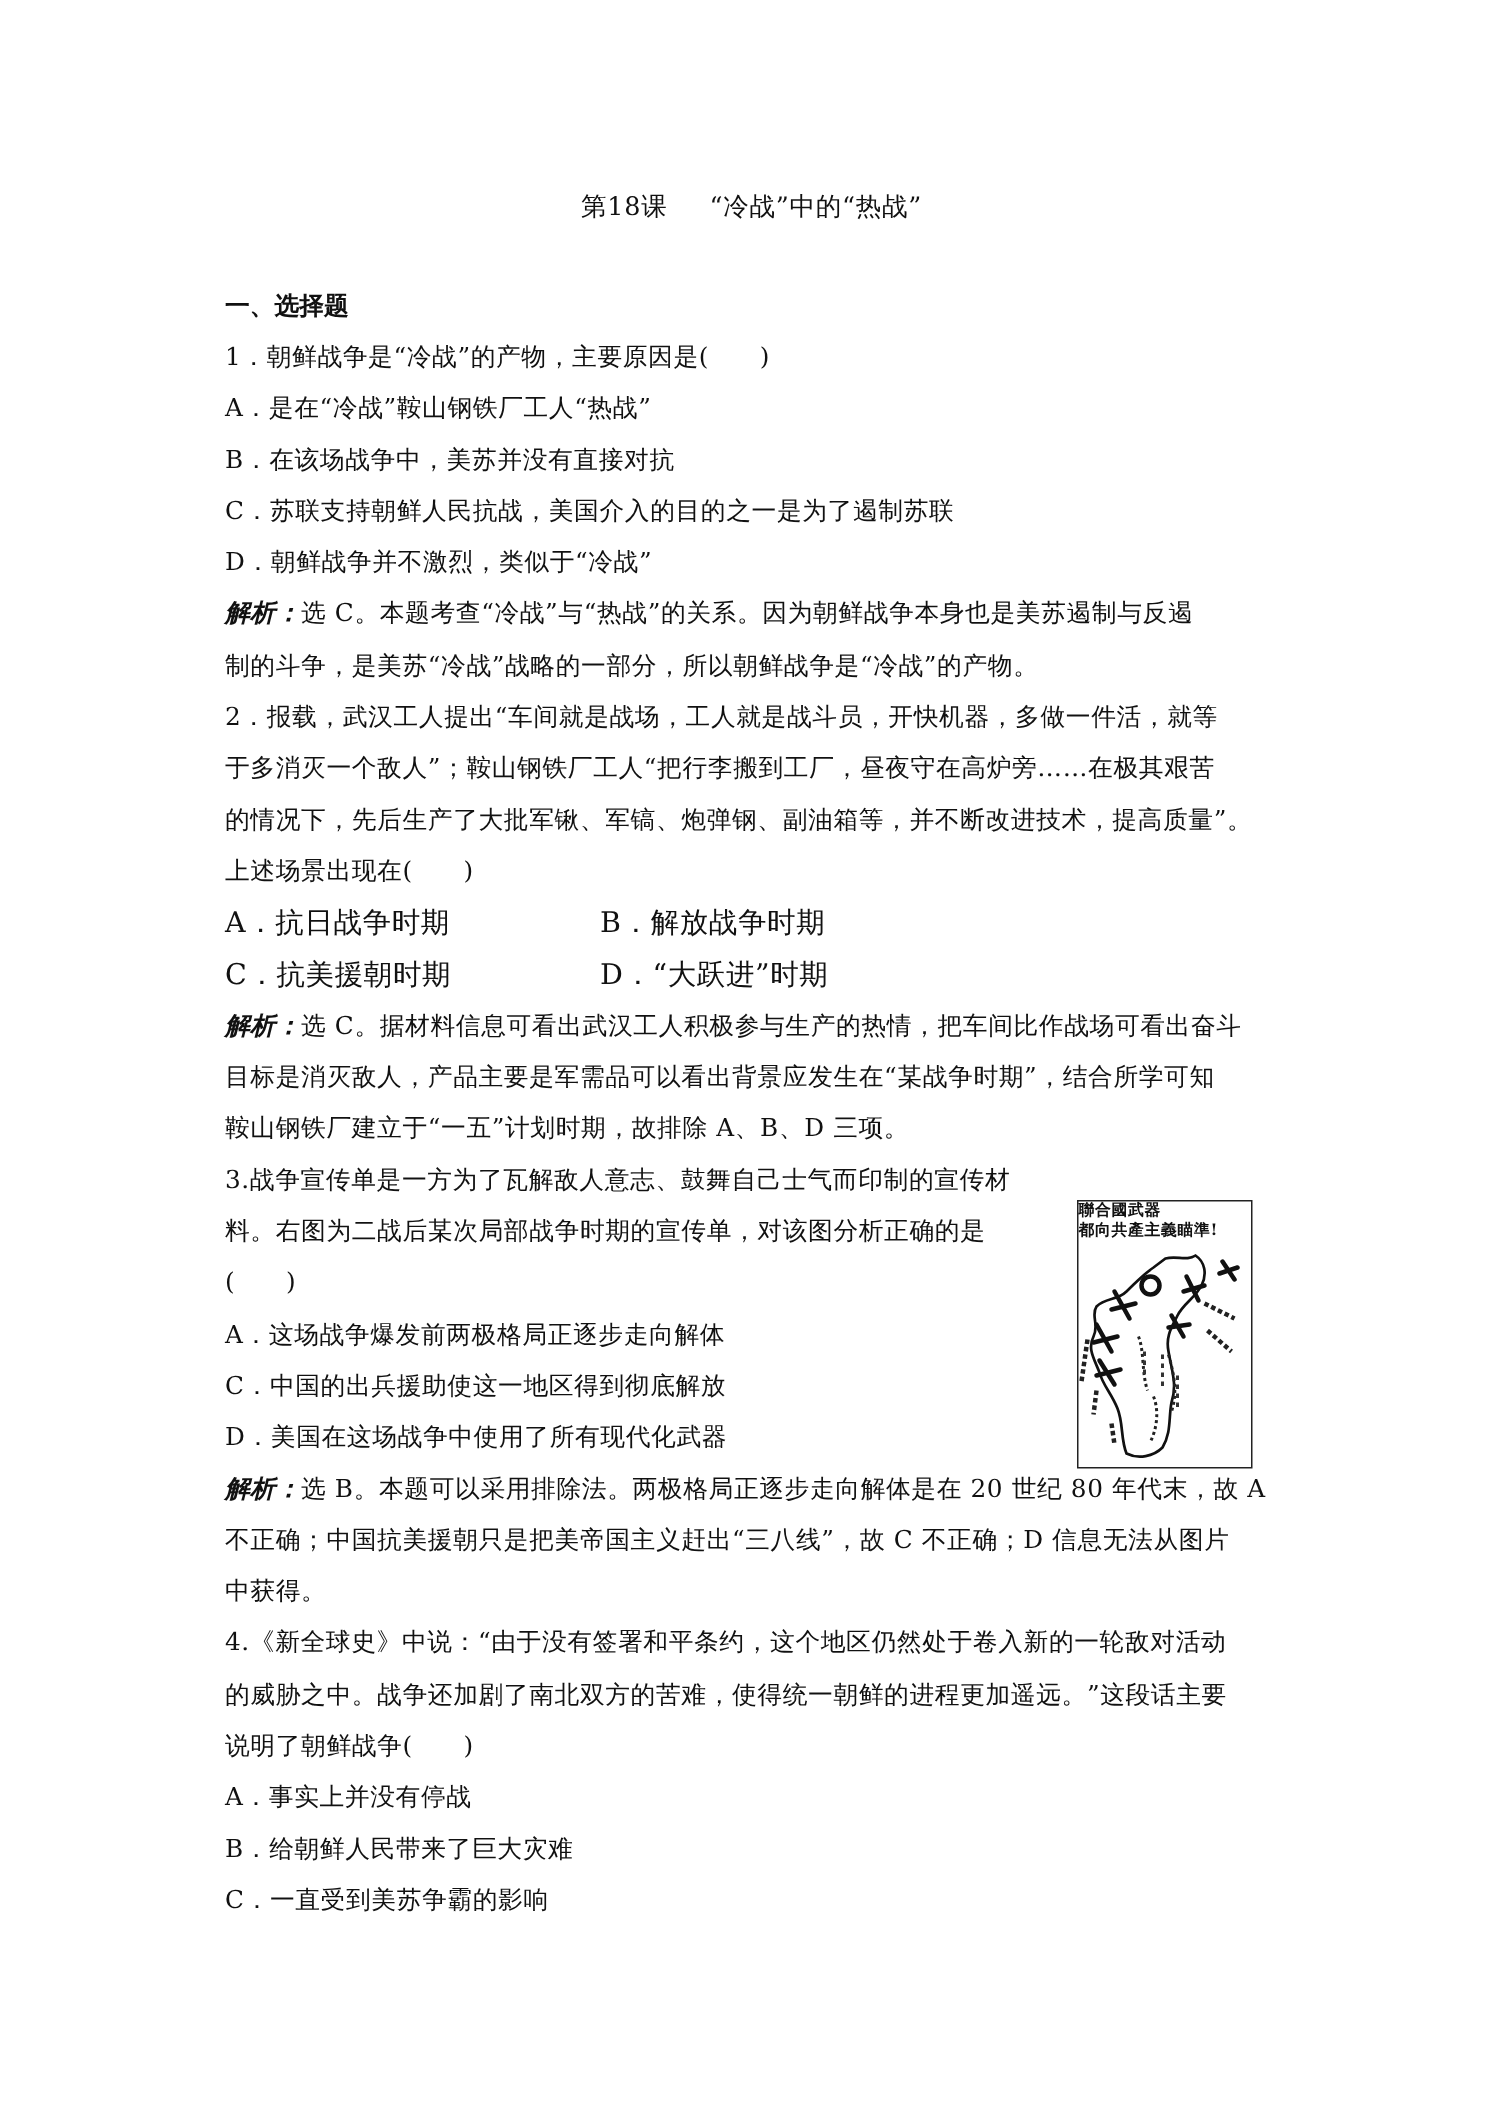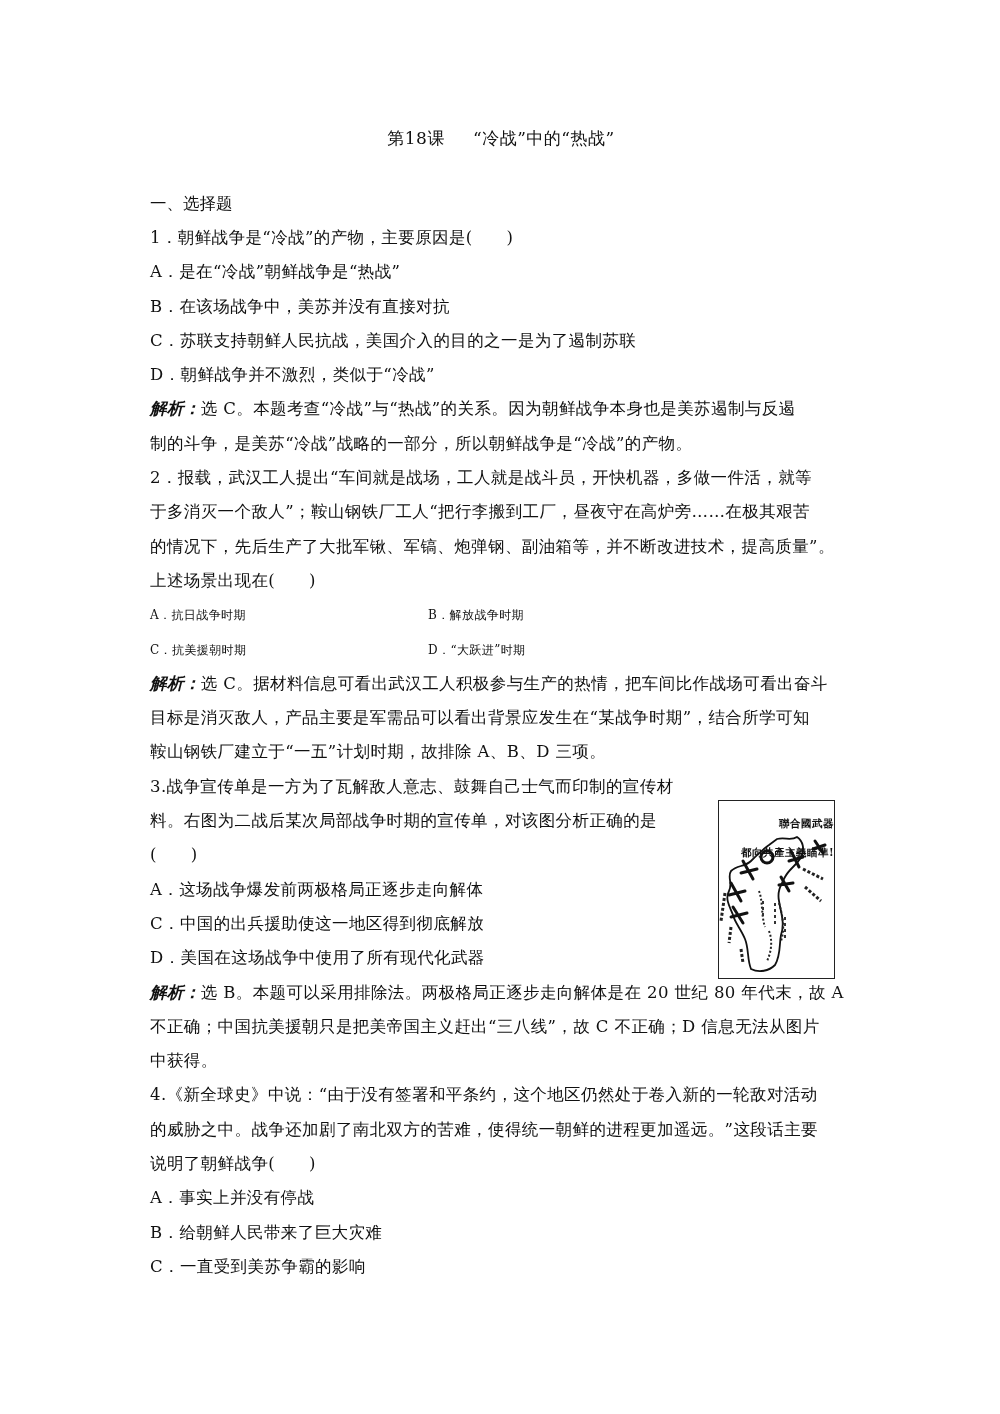--- a/index.html
+++ b/index.html
@@ -32,78 +32,77 @@
     .title .gap { display: inline-block; width: 28px; }
     .line {
       font-size: 16.5px;
       line-height: 34.3px;
       white-space: nowrap;
       letter-spacing: 0.4px;
     }
     .section-heading {
       font-size: 16.5px;
       line-height: 34px;
-      font-weight: normal;
+      font-weight: bold;
       font-family: "DejaVu Sans", "Liberation Sans", sans-serif;
       margin-top: 35px;
     }
     .analysis-label {
       font-weight: bold;
       font-family: "DejaVu Sans", "Liberation Sans", sans-serif;
       font-style: italic;
     }
     .opt-row {
       display: flex;
-      font-size: 12px;
+      font-size: 19px;
       line-height: 34.3px;
       letter-spacing: 0.4px;
-      gap: 28px;
     }
     .opt-row .cell { width: 250px; white-space: nowrap; }
     .q3-wrap {
       position: relative;
     }
     .q3-text {
       width: 575px;
     }
     .poster {
       position: absolute;
       left: 568px;
       top: 30px;
       width: 117px;
       height: 179px;
       border: 1.5px solid #222;
       background: #fff;
       box-sizing: border-box;
     }
     .poster .cap {
-      text-align: right;
+      text-align: left;
       font-size: 10.5px;
       line-height: 13px;
       font-weight: bold;
-      margin-top: 16px;
+      margin-top: 0;
       letter-spacing: 0.5px;
       font-family: "DejaVu Serif", serif;
     }
     .poster svg { position: absolute; left: 0; top: 30px; }
   </style>
 </head>
 <body>
 
 <div class="page">
 
   <div class="title">
     <span>第18课</span><span class="gap"></span><span>“冷战”中的“热战”</span>
   </div>
 
   <div class="section-heading">一、选择题</div>
 
   <div>
     <div class="line">1．朝鲜战争是“冷战”的产物，主要原因是(　　)</div>
-    <div class="line">A．是在“冷战”朝鲜战争是“热战”</div>
+    <div class="line">A．是在“冷战”鞍山钢铁厂工人“热战”</div>
     <div class="line">B．在该场战争中，美苏并没有直接对抗</div>
     <div class="line">C．苏联支持朝鲜人民抗战，美国介入的目的之一是为了遏制苏联</div>
     <div class="line">D．朝鲜战争并不激烈，类似于“冷战”</div>
     <div class="line"><span class="analysis-label">解析：</span><span>选 C。本题考查“冷战”与“热战”的关系。因为朝鲜战争本身也是美苏遏制与反遏</span></div>
     <div class="line">制的斗争，是美苏“冷战”战略的一部分，所以朝鲜战争是“冷战”的产物。</div>
   </div>
 
   <div>
     <div class="line">2．报载，武汉工人提出“车间就是战场，工人就是战斗员，开快机器，多做一件活，就等</div>
     <div class="line">于多消灭一个敌人”；鞍山钢铁厂工人“把行李搬到工厂，昼夜守在高炉旁……在极其艰苦</div>

